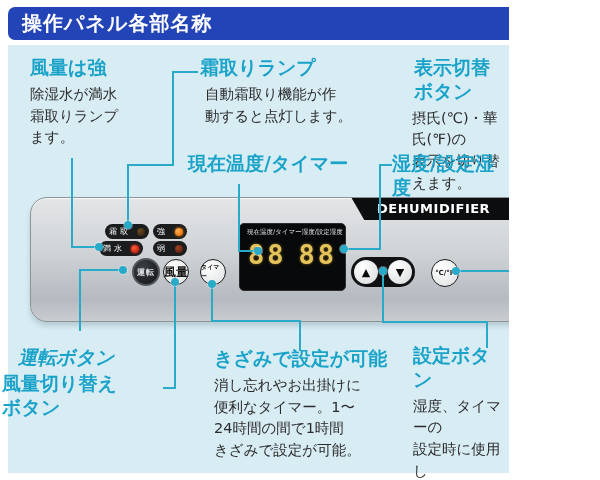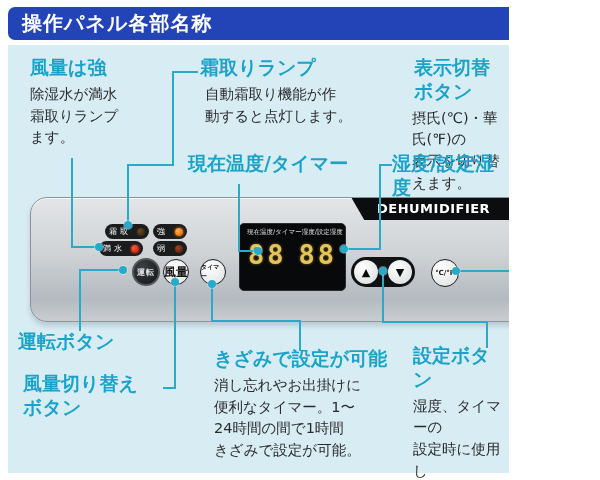--- a/index.html
+++ b/index.html
@@ -93,25 +93,25 @@
   </div>
 
   <div class="co" style="left:188px;top:152px;">
     <div class="co-t">現在温度/タイマー</div>
   </div>
 
   <div class="co" style="left:392px;top:152px;">
     <div class="co-t">湿度/設定湿度</div>
   </div>
 
-  <div class="co" style="left:18px;top:330px;">
+  <div class="co" style="left:18px;top:346px;font-style:italic;">
     <div class="co-t">運転ボタン</div>
   </div>
 
-  <div class="co" style="left:23px;top:372px;">
+  <div class="co" style="left:2px;top:372px;">
     <div class="co-t">風量切り替え
 ボタン</div>
   </div>
 
   <div class="co" style="left:214px;top:347px;">
     <div class="co-t">きざみで設定が可能</div>
     <div class="co-b">消し忘れやお出掛けに
 便利なタイマー。1〜
 24時間の間で1時間
 きざみで設定が可能。</div>

